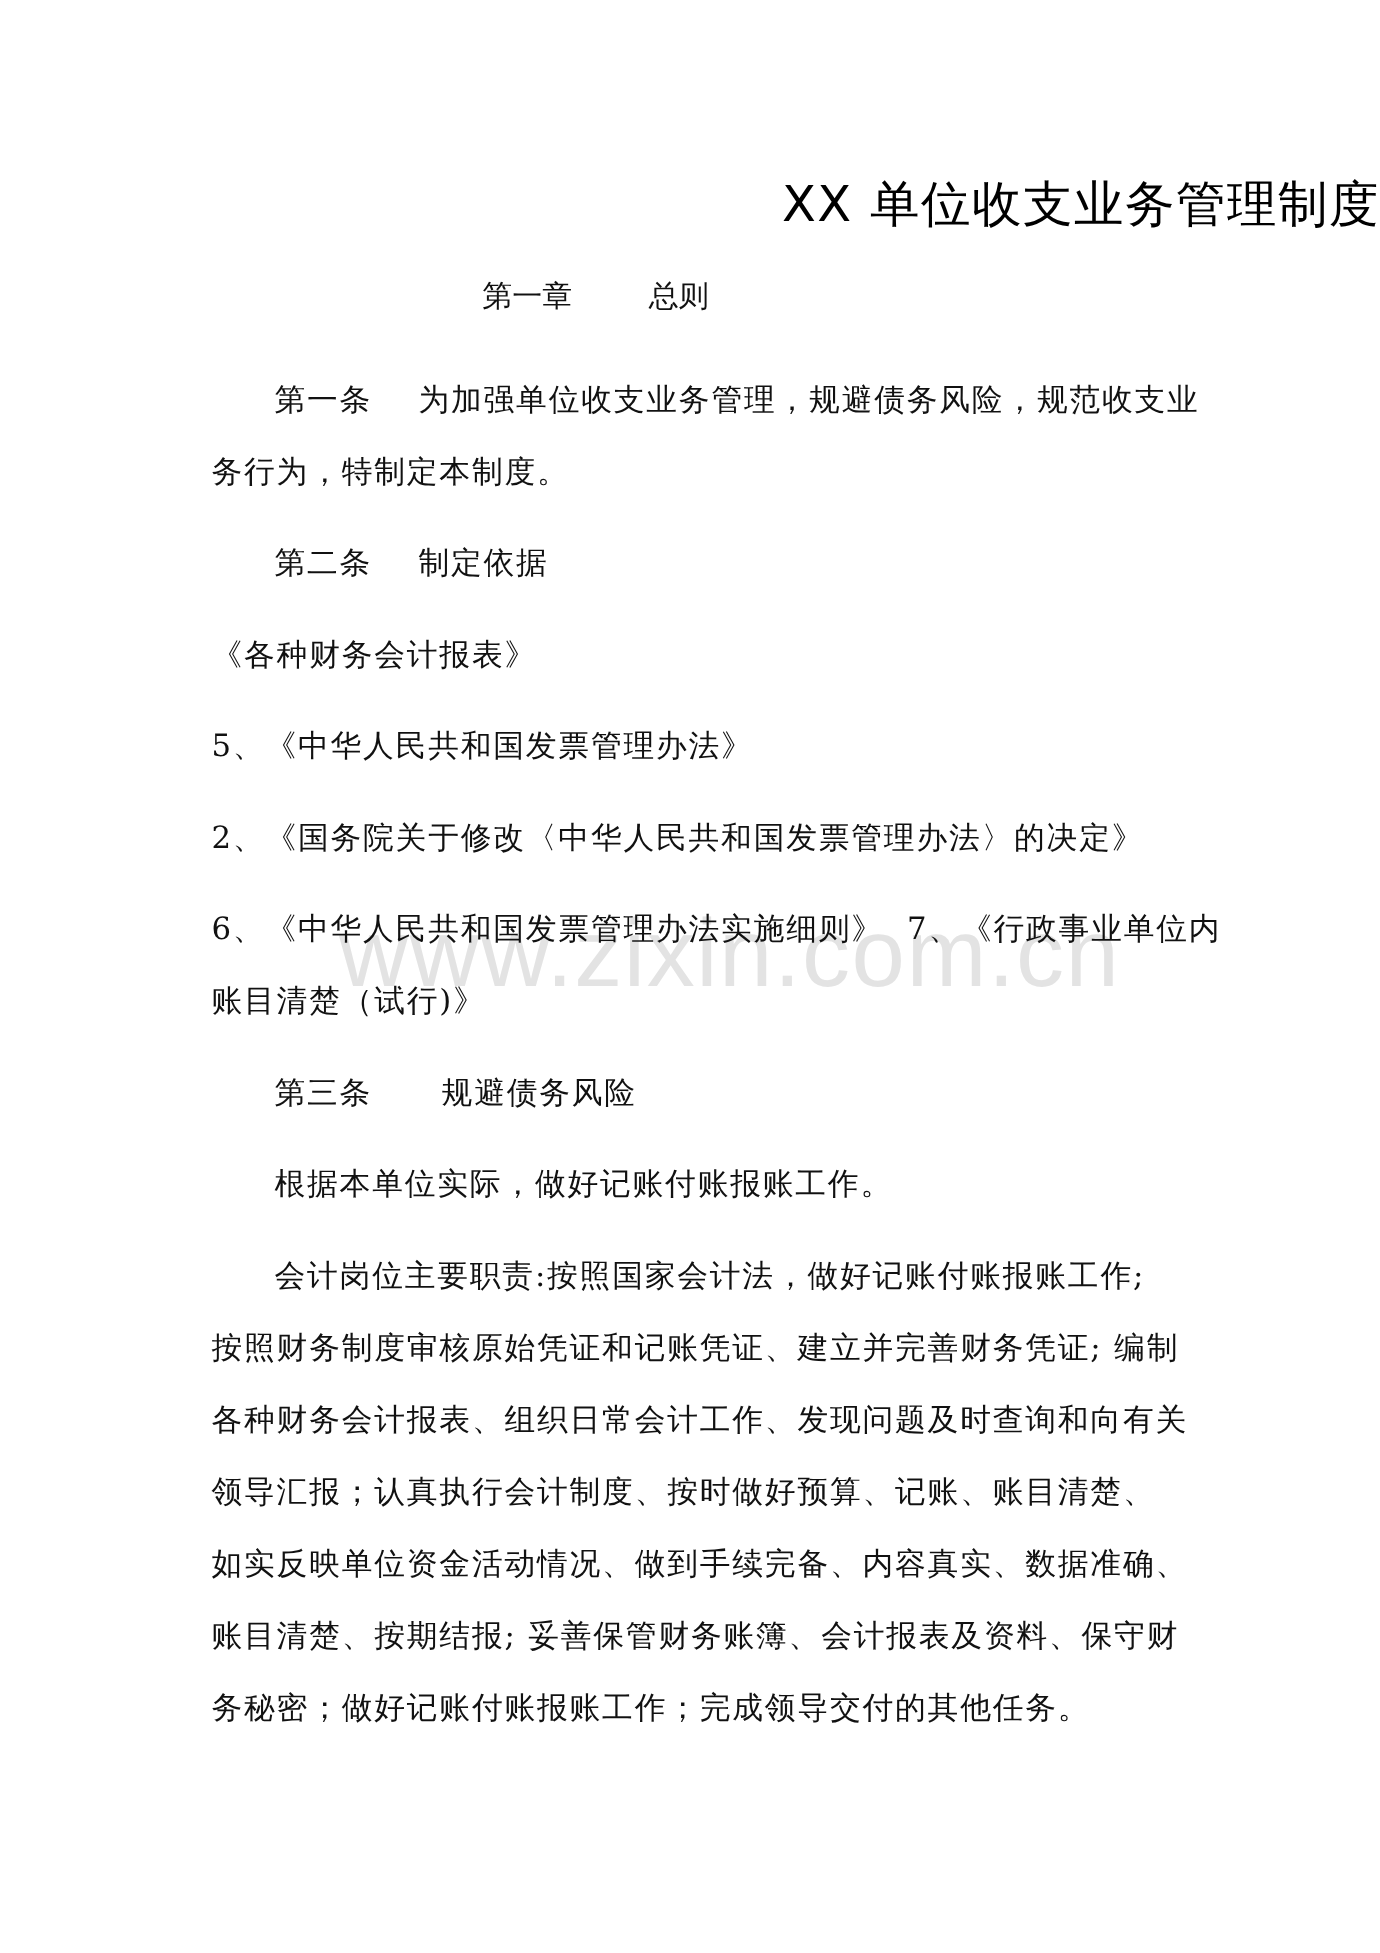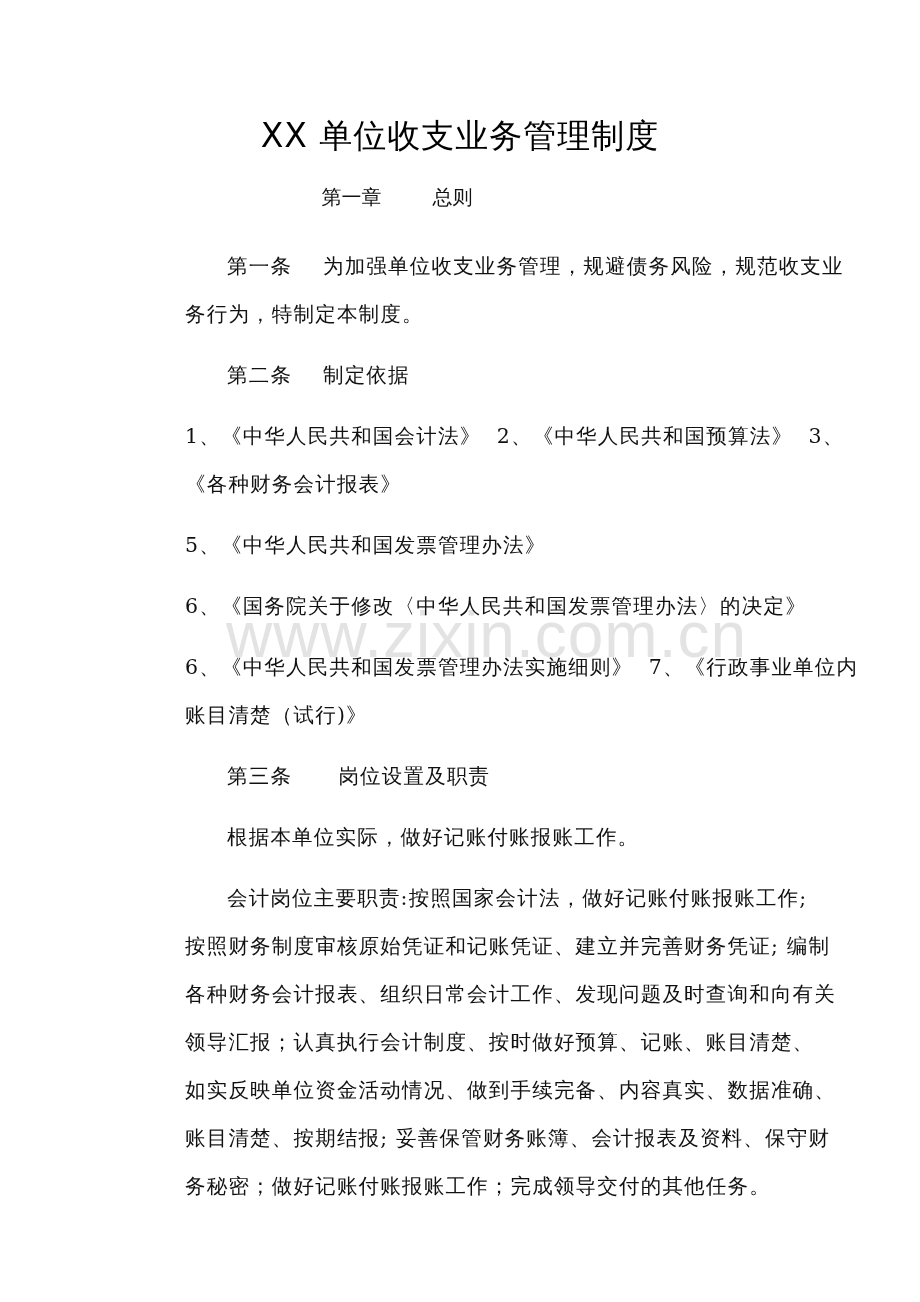--- a/index.html
+++ b/index.html
@@ -21,21 +21,21 @@
     top: 0;
     width: 920px;
     height: 1302px;
     background: #ffffff;
   }
   .title {
     position: absolute;
     left: 0;
     width: 920px;
     top: 116px;
-    text-align: center;
+    text-align: right;
     font-family: "DejaVu Sans", "Liberation Sans", sans-serif;
     font-size: 33px;
     line-height: 40px;
     color: #000000;
     letter-spacing: 1px;
   }
   .chapter {
     position: absolute;
     left: 0;
     width: 794px;
@@ -57,21 +57,20 @@
     line-height: 48px;
     margin: 0 0 13px 0;
     text-align: justify;
     text-align-last: left;
     letter-spacing: 1.2px;
     color: #111111;
   }
   .line {
     display: block;
     white-space: pre;
-    margin-left: 44px;
   }
   .watermark {
     position: absolute;
     left: 226px;
     top: 600px;
     width: 470px;
     text-align: center;
     font-family: "Liberation Sans", "DejaVu Sans", sans-serif;
     font-size: 64px;
     line-height: 70px;
@@ -99,39 +98,38 @@
       <p class="para">
         <span class="line" style="padding-left:42px">第一条    为加强单位收支业务管理，规避债务风险，规范收支业</span>
         <span class="line">务行为，特制定本制度。</span>
       </p>
 
       <p class="para">
         <span class="line" style="padding-left:42px">第二条    制定依据</span>
       </p>
 
       <p class="para">
-        <span class="line">1、《中华人民共和国会计法》  2、《中华人民共和国预算法》  3、</span>
         <span class="line">《各种财务会计报表》</span>
       </p>
 
       <p class="para">
         <span class="line">5、《中华人民共和国发票管理办法》</span>
       </p>
 
       <p class="para">
-        <span class="line">6、《国务院关于修改〈中华人民共和国发票管理办法〉的决定》</span>
+        <span class="line">2、《国务院关于修改〈中华人民共和国发票管理办法〉的决定》</span>
       </p>
 
       <p class="para">
         <span class="line">6、《中华人民共和国发票管理办法实施细则》  7、《行政事业单位内</span>
         <span class="line">账目清楚（试行)》</span>
       </p>
 
       <p class="para">
-        <span class="line" style="padding-left:42px">第三条      岗位设置及职责</span>
+        <span class="line" style="padding-left:42px">第三条      规避债务风险</span>
       </p>
 
       <p class="para">
         <span class="line" style="padding-left:42px">根据本单位实际，做好记账付账报账工作。</span>
       </p>
 
       <p class="para">
         <span class="line" style="padding-left:42px">会计岗位主要职责:按照国家会计法，做好记账付账报账工作;</span>
         <span class="line">按照财务制度审核原始凭证和记账凭证、建立并完善财务凭证; 编制</span>
         <span class="line">各种财务会计报表、组织日常会计工作、发现问题及时查询和向有关</span>

